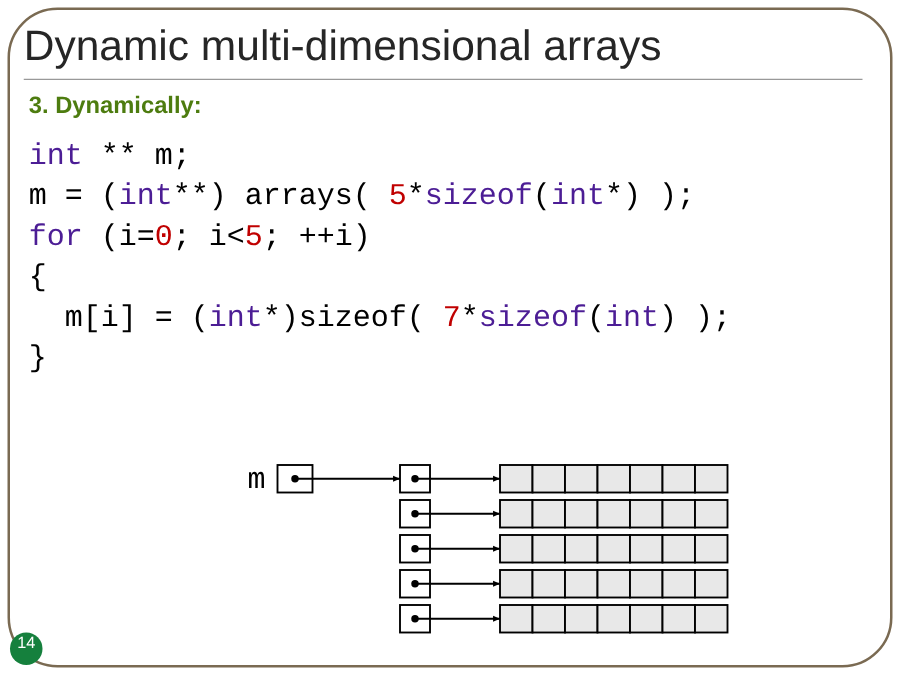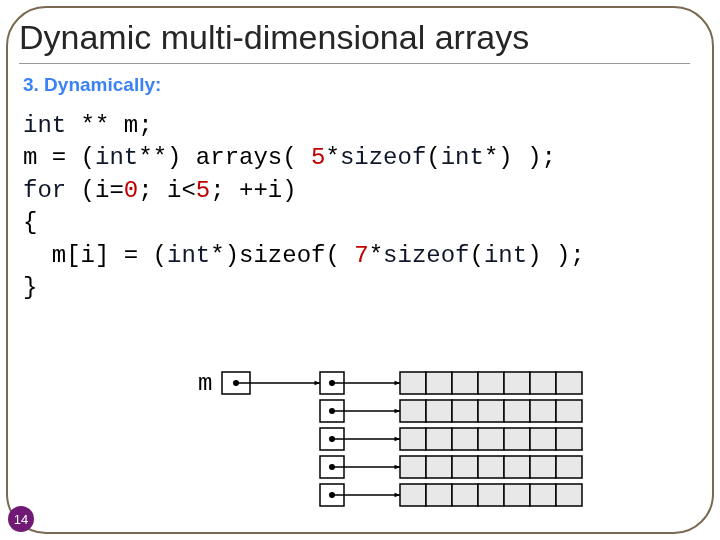--- a/index.html
+++ b/index.html
@@ -33,46 +33,45 @@
     margin-bottom: 6px;
   }
   .rule {
     border: none;
     border-top: 1px solid #999;
     margin-bottom: 10px;
   }
   .subtitle {
     font-size: 19px;
     font-weight: 700;
-    color: #3b82f6;
+    color: #4d7c0f;
     margin-bottom: 14px;
     margin-left: 4px;
   }
   .code {
     font-family: "Courier New", Courier, monospace;
     font-size: 24px;
     line-height: 1.35;
     white-space: pre;
     color: #000;
     margin-left: 4px;
   }
-  .kw { color: #0f172a; }      
+  .kw { color: #4c1d95; }      
   .num { color: #c00000; }     
   .page-num {
     position: absolute;
     left: 8px;
     bottom: 8px;
     width: 26px;
     height: 26px;
     border-radius: 50%;
-    background: #701a75;
+    background: #15803d;
     color: #fff;
     font-size: 13px;
     display: flex;
-    align-items: center;
     justify-content: center;
   }
   .diagram {
     position: absolute;
     left: 190px;
     top: 366px;
     width: 420px;
     height: 165px;
     background: #fff;
   }

